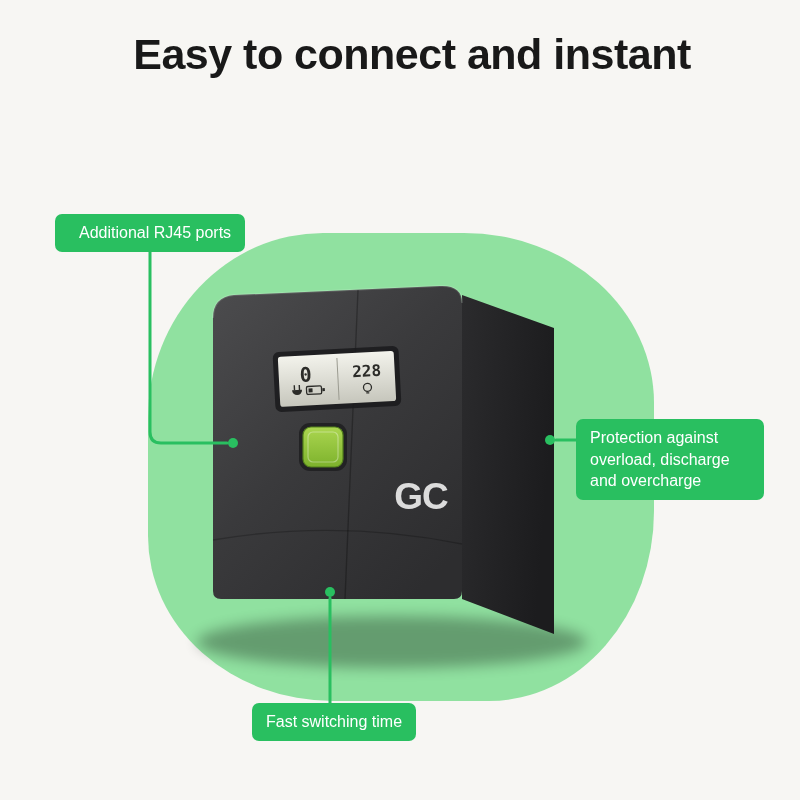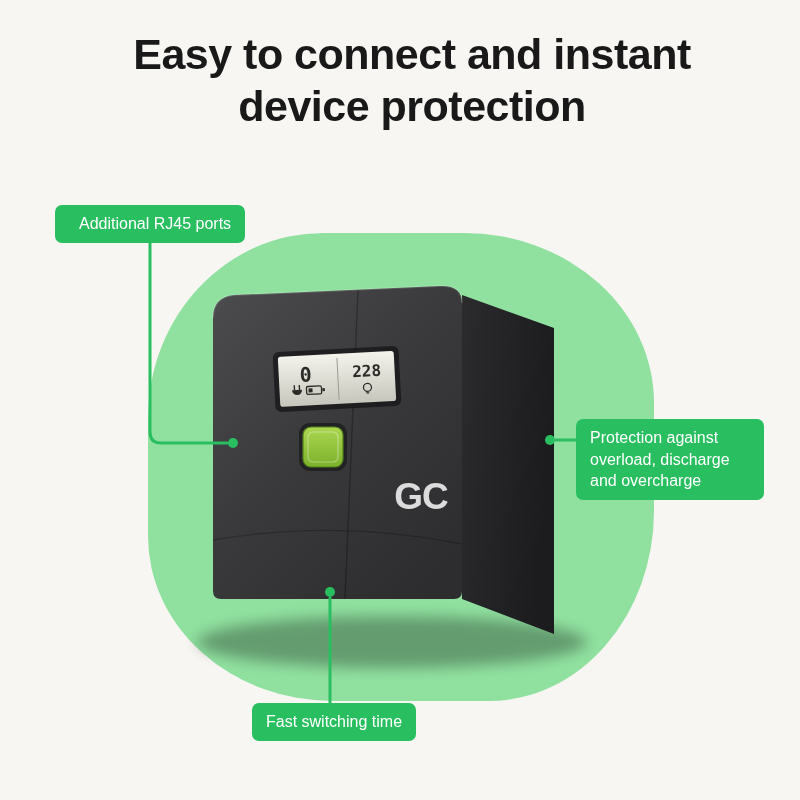--- a/index.html
+++ b/index.html
@@ -57,39 +57,39 @@
     position: absolute;
     background: var(--badge-green, #29bf60);
     color: #ffffff;
     font-size: 16px;
     font-weight: 500;
     padding: 8px 14px;
     border-radius: 7px;
     line-height: 1.35;
     z-index: 3;
   }
-  .badge-rj45 { left: 55px; top: 205px; padding-left: 24px; }
+  .badge-rj45 { left: 55px; top: 214px; padding-left: 24px; }
   .badge-protection { left: 576px; top: 419px; width: 160px; }
   .badge-switching { left: 252px; top: 703px; }
   .connector {
     stroke: var(--line-green, #29bf60);
     stroke-width: 3;
     fill: none;
     stroke-linecap: round;
   }
   .connector-dot {
     fill: var(--line-green, #29bf60);
   }
 </style>
 </head>
 <body>
 
 <div class="stage">
 
-  <h1 class="title"><span>Easy to connect and instant</span><br><span>device protection</span></h1>
+  <h1 class="title"><span>Easy to connect and instant</span><br></h1>
 
   <div class="blob"></div>
 
   <svg class="device-svg" viewBox="0 0 800 800" aria-hidden="true">
     <defs>
       <linearGradient id="frontGrad" x1="0" y1="0" x2="0.8" y2="1">
         <stop offset="0" stop-color="#4c4c4e"></stop>
         <stop offset="0.5" stop-color="#3a3a3c"></stop>
         <stop offset="1" stop-color="#2d2d2f"></stop>
       </linearGradient>

